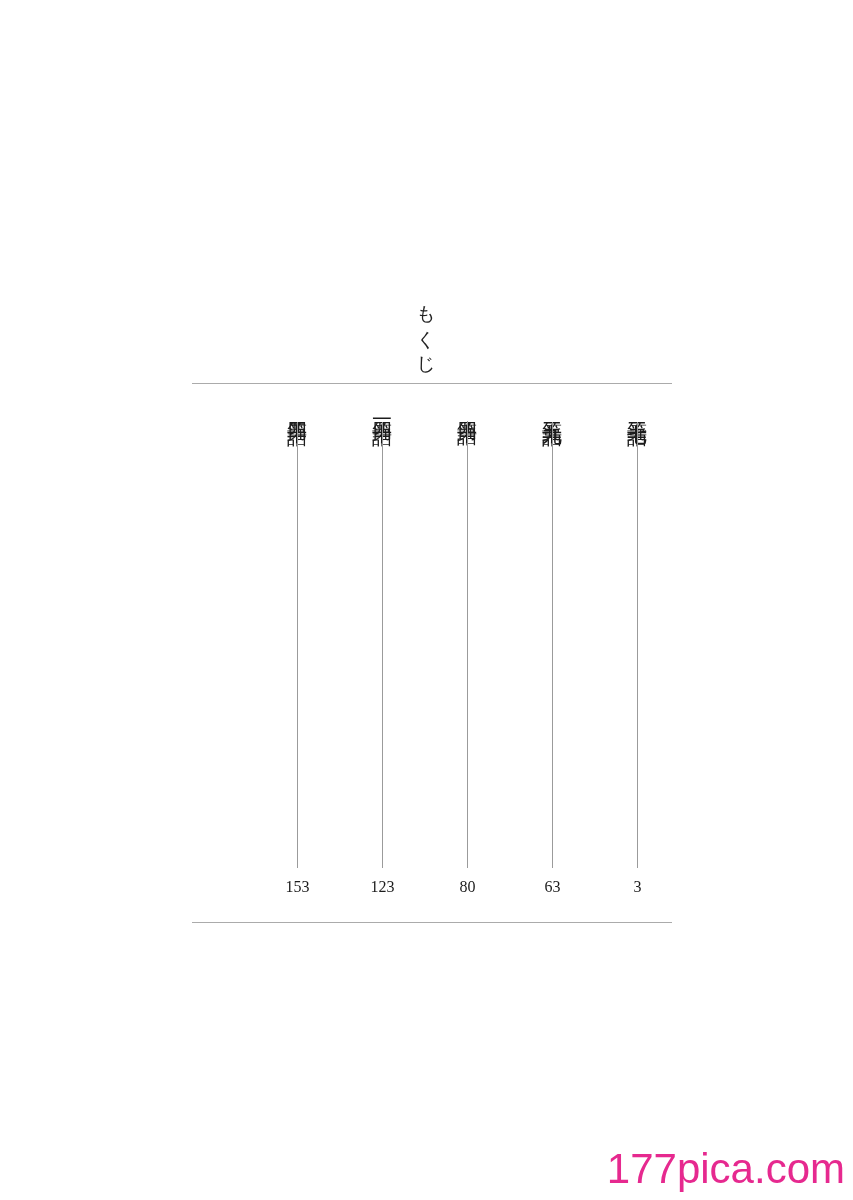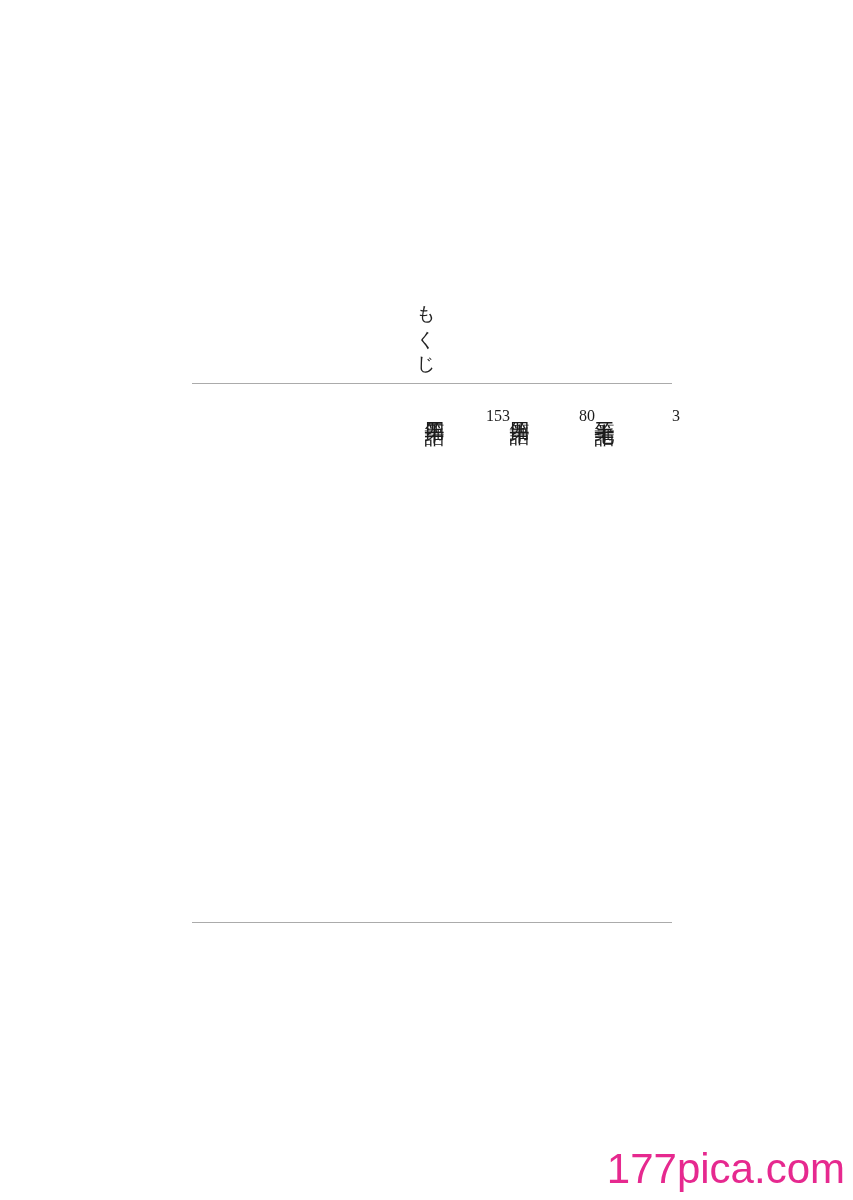--- a/index.html
+++ b/index.html
@@ -51,22 +51,22 @@
     left: 169px;
     width: 511px;
     height: 491px;
     display: flex;
     flex-direction: row-reverse; 
   }
   .toc-entry {
     width: 85px;
     height: 100%;
     display: flex;
-    flex-direction: row;
-    align-items: flex-start;
+    flex-direction: column;
+    align-items: center;
   }
   .toc-entry-title {
     writing-mode: vertical-rl;
     -webkit-writing-mode: vertical-rl;
     text-orientation: upright;
     font-size: 20px;
     letter-spacing: 1px;
     line-height: 1;
     color: #1c1c1c;
     white-space: nowrap;
@@ -108,27 +108,37 @@
   <div class="rule rule-top" style="background: rgb(171, 171, 171);"></div>
 
   <div class="toc-entries">
   <div class="toc-entry">
     <span class="toc-entry-title">第三十七話</span>
     <div class="toc-leader-line"></div>
     <span class="toc-entry-page">3</span>
   </div>
 
 
+  <div class="toc-entry">
+    <span class="toc-entry-title">第三十九話</span>
+    <div class="toc-leader-line"></div>
+    <span class="toc-entry-page">63</span>
+  </div>
 
   <div class="toc-entry">
     <span class="toc-entry-title">第四十話</span>
     <div class="toc-leader-line"></div>
     <span class="toc-entry-page">80</span>
   </div>
 
+  <div class="toc-entry">
+    <span class="toc-entry-title">第四十一話</span>
+    <div class="toc-leader-line"></div>
+    <span class="toc-entry-page">123</span>
+  </div>
 
   <div class="toc-entry">
     <span class="toc-entry-title">第四十二話</span>
     <div class="toc-leader-line"></div>
     <span class="toc-entry-page">153</span>
   </div>
 </div>
 
   <div class="rule rule-bottom" style="background: rgb(171, 171, 171);"></div>
 

